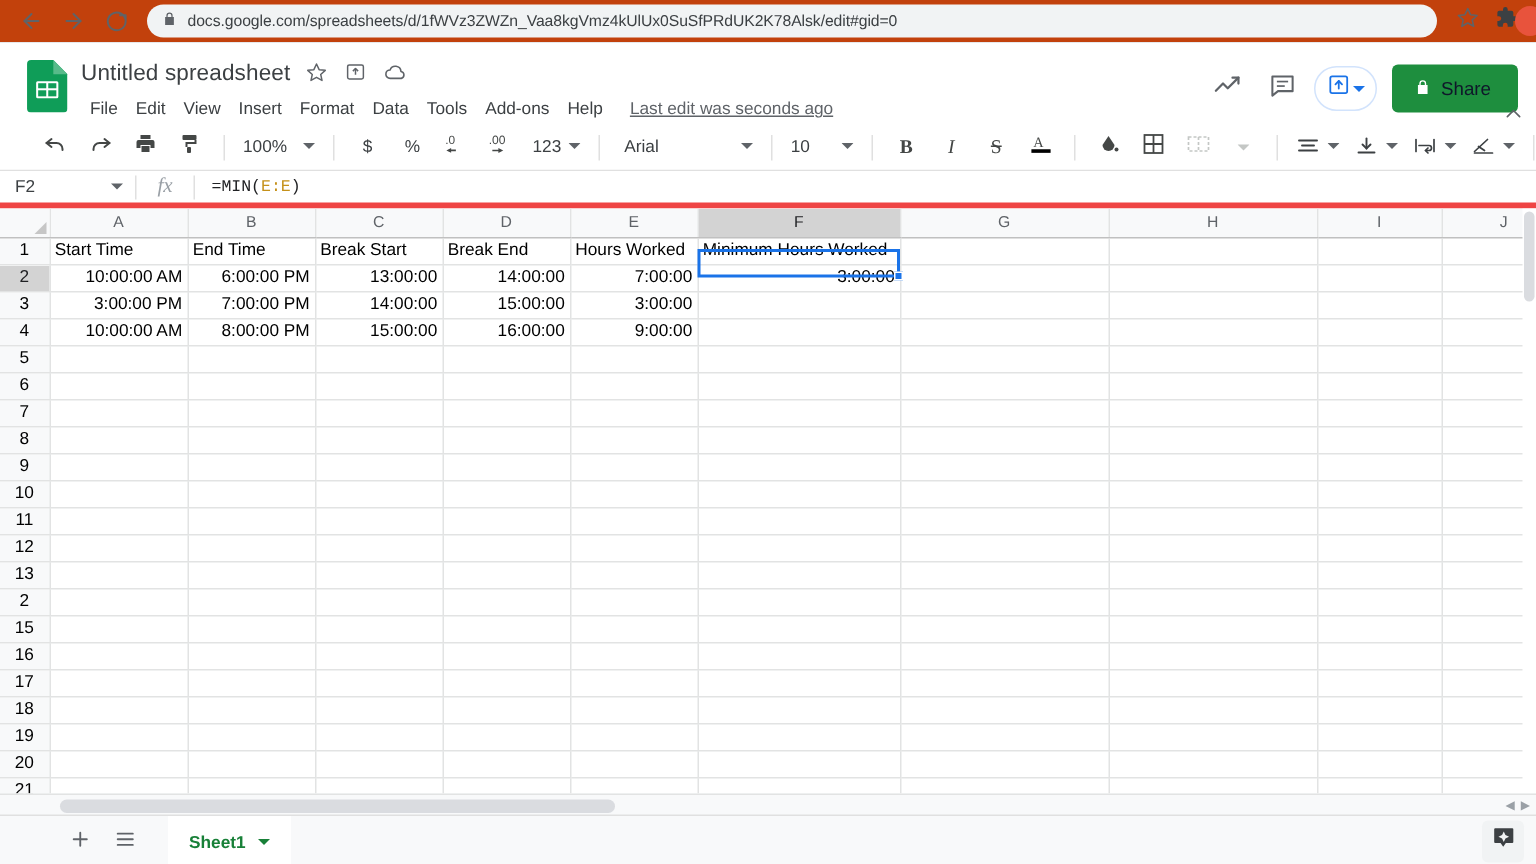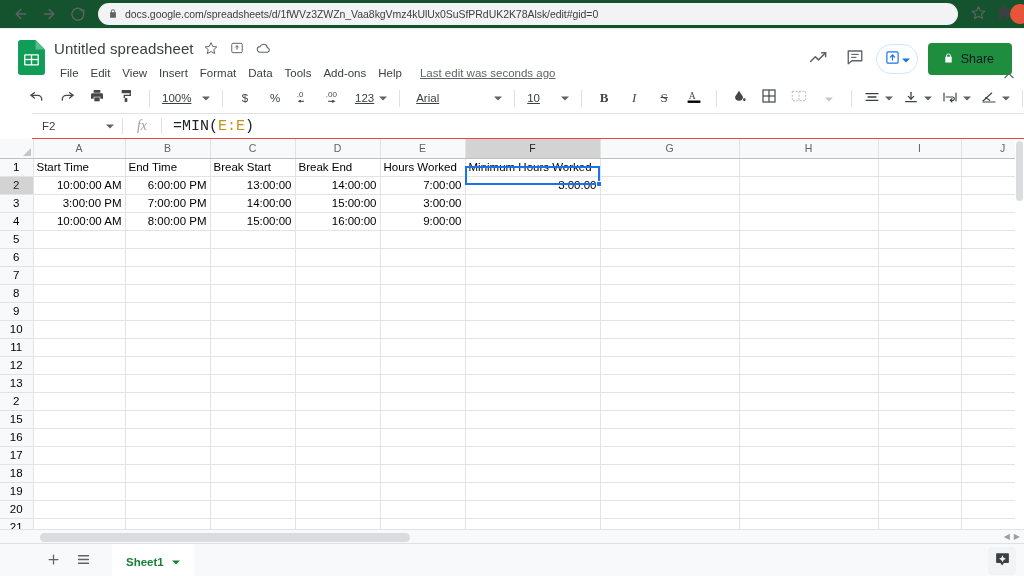--- a/index.html
+++ b/index.html
@@ -6,21 +6,21 @@
   html, body {
     width: 1024px; height: 576px;
     font-family: "Liberation Sans", sans-serif;
     background: #ffffff;
     overflow: hidden;
   }
 
   
   .browser-bar {
     height: 28px;
-    background: #14532d;
+    background: #c2410c;
     display: flex;
     align-items: center;
     padding: 0 8px;
     gap: 2px;
     position: relative;
   }
   .nav-btn {
     width: 26px; height: 26px;
     display: flex; align-items: center; justify-content: center;
     border-radius: 50%;
@@ -188,41 +188,39 @@
     flex: 0 0 auto;
   }
   .tb-drop {
     display: flex; align-items: center;
     height: 24px;
     padding: 0 5px;
     border-radius: 3px;
     color: #3c4043;
     font-size: 11.5px;
     flex: 0 0 auto;
-    text-decoration: underline;
   }
   .tb-drop .caret { margin-left: 5px; color:#5f6368; }
   .tb-zoom { width: 58px; justify-content: space-between; }
   .tb-font { width: 96px; justify-content: space-between; margin-left:4px;}
   .tb-size { width: 52px; justify-content: space-between; }
   .tb-text {
     font-size: 11.5px;
     color: #3c4043;
     display:flex; align-items:center;
   }
 
   
   .formula-bar {
     height: 26px;
     background: #ffffff;
     border-top: 1px solid #e0e0e0;
-    border-bottom: 1px solid #ef4444;
+    border-bottom: 4px solid #ef4444;
     display: flex;
     align-items: center;
-    margin-left: 32px;
   }
   .name-box {
     width: 90px;
     height: 100%;
     display: flex; align-items: center;
     padding: 0 8px 0 10px;
     justify-content: space-between;
     font-size: 11.5px;
     color: #3c4043;
     flex: 0 0 auto;
@@ -234,21 +232,21 @@
     font-family: "Liberation Serif", serif;
     font-style: italic;
     font-size: 14px;
     color: #9aa0a6;
     flex: 0 0 auto;
   }
   .formula-input {
     flex: 1 1 auto;
     padding-left: 11px;
     font-family: "Liberation Mono", monospace;
-    font-size: 15px;
+    font-size: 11px;
     color: #202124;
     white-space: nowrap;
     overflow: hidden;
   }
   .ref-e { color: #c5911a; }
 
   
   .grid-wrap {
     position: relative;
     height: 390px;

